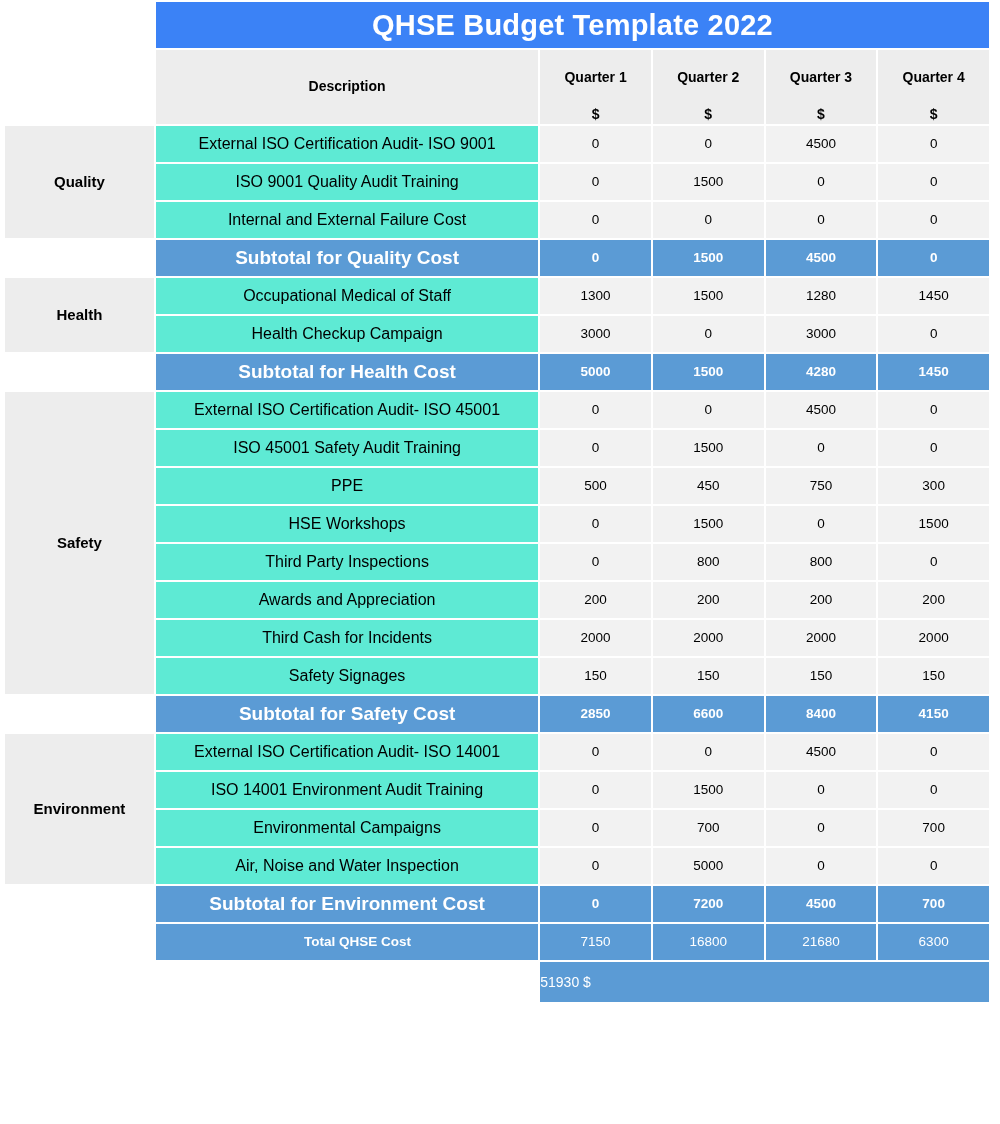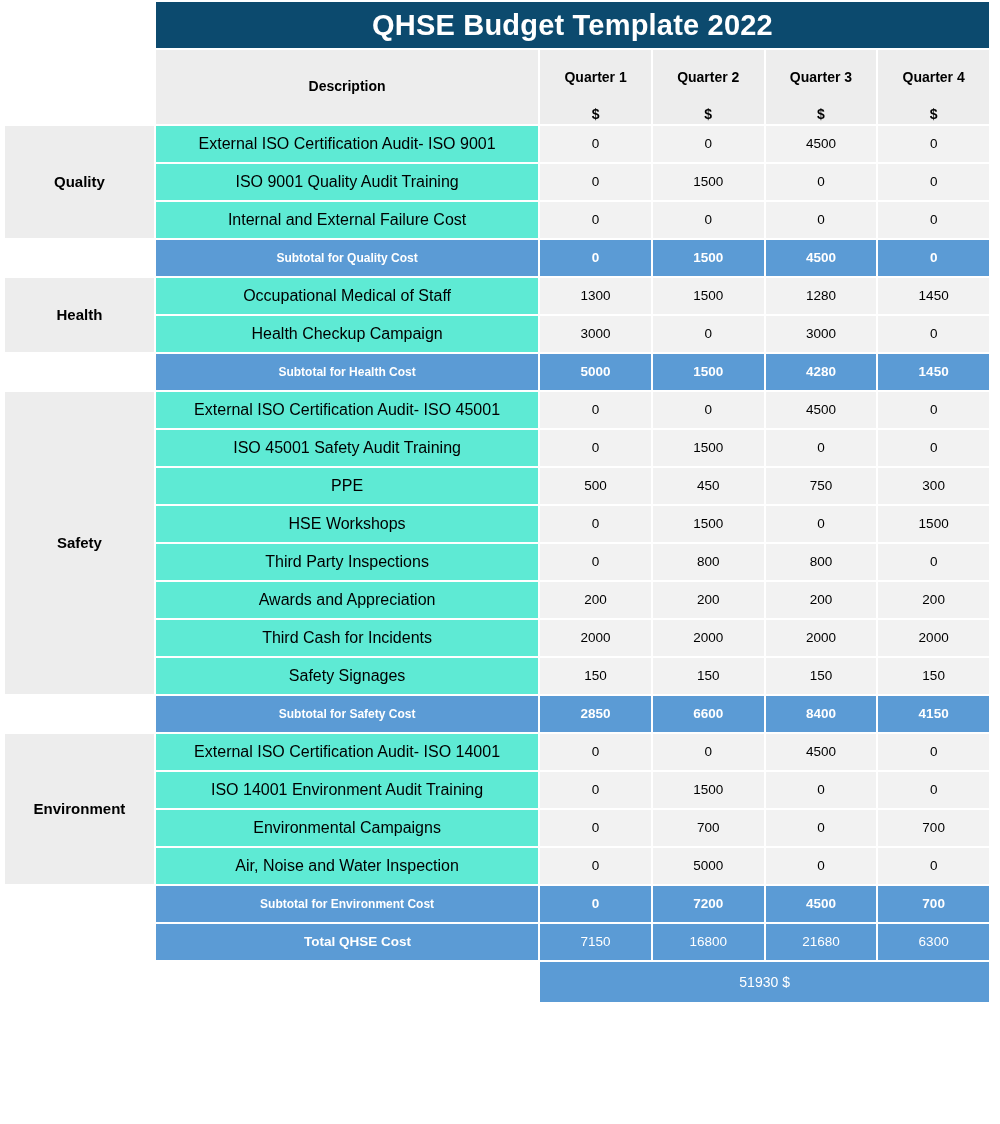--- a/index.html
+++ b/index.html
@@ -32,21 +32,21 @@
   col.c-q     { width: 110px; }
 
   td {
     padding: 0;
     height: 36px;
     vertical-align: middle;
     font-size: 13.5px;
   }
 
   .title-cell {
-    background: #0c4a6e;
+    background: #3b82f6;
     color: #ffffff;
     font-size: 29px;
     font-weight: bold;
     text-align: center;
     height: 46px;
     letter-spacing: 0.2px;
   }
   .blank {
     background: #ffffff;
   }
@@ -74,21 +74,21 @@
   .num {
     background: #f2f2f2;
     text-align: center;
     font-size: 13.5px;
   }
   .sub-desc {
     background: #5b9bd5;
     color: #ffffff;
     font-weight: bold;
     text-align: center;
-    font-size: 12px;
+    font-size: 19px;
   }
   .sub-num {
     background: #5b9bd5;
     color: #ffffff;
     font-weight: bold;
     text-align: center;
     font-size: 13.5px;
   }
   .total-desc {
     background: #5b9bd5;
@@ -101,21 +101,21 @@
   .total-num {
     background: #5b9bd5;
     color: #ffffff;
     font-weight: normal;
     text-align: center;
     font-size: 13.5px;
   }
   .grand {
     background: #5b9bd5;
     color: #ffffff;
-    text-align: center;
+    text-align: left;
     font-size: 14px;
     height: 40px;
   }
 </style>
 </head>
 <body>
 
 <div class="sheet">
   <table class="budget">
     <colgroup>

